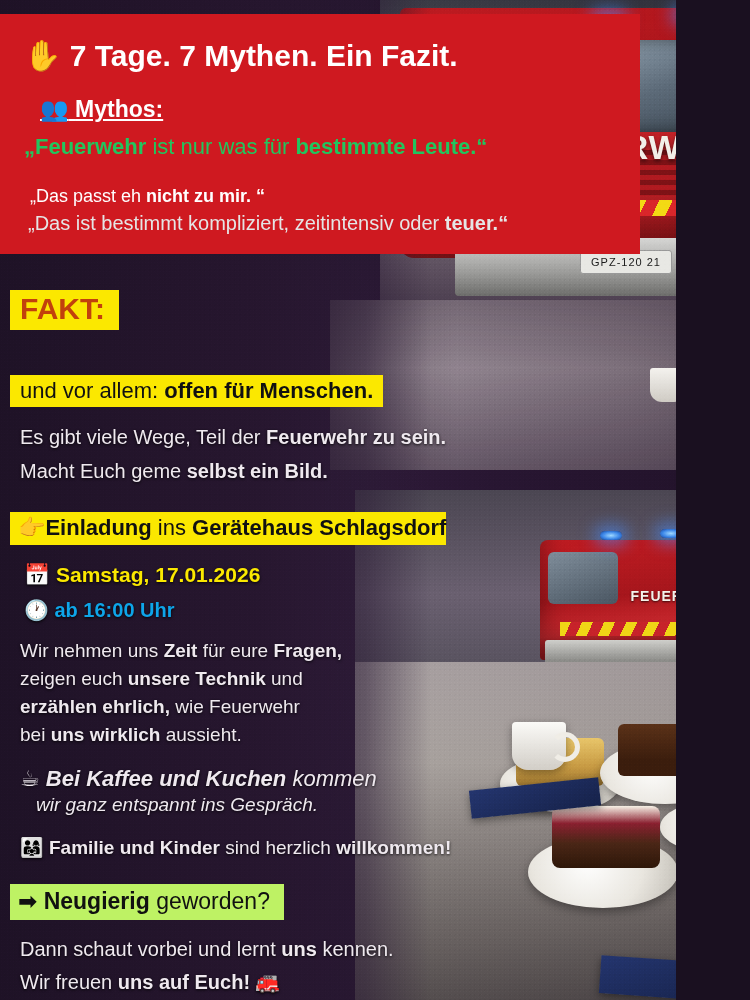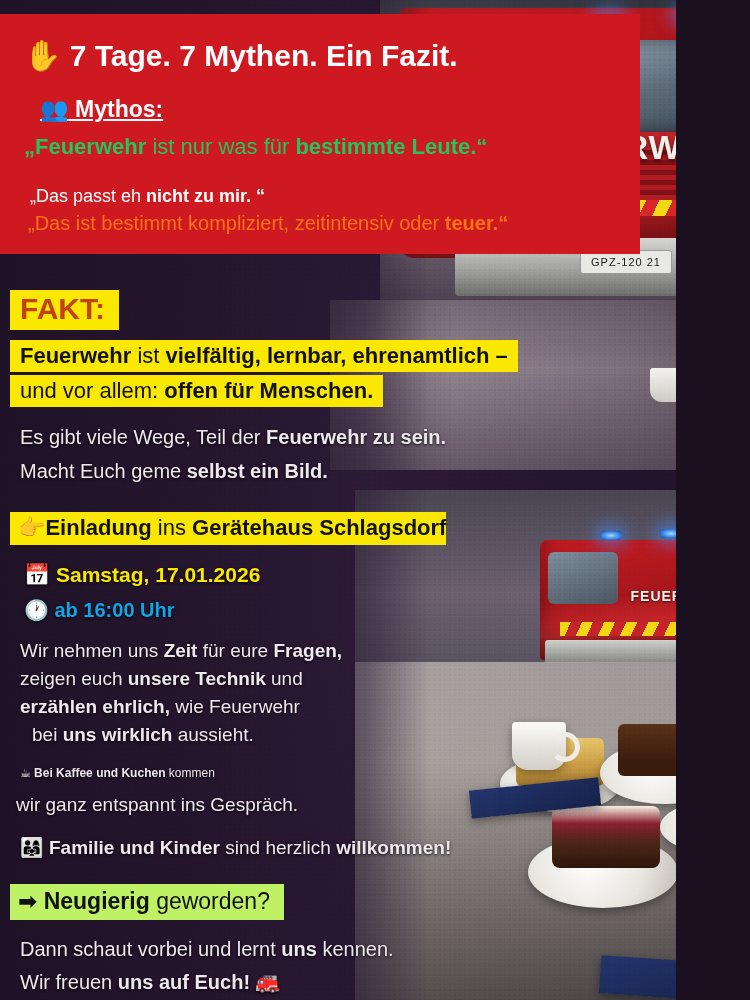--- a/index.html
+++ b/index.html
@@ -225,21 +225,21 @@
   .q1 {
     position: absolute; left: 24px; top: 134px;
     font-size: 22px; color: #22c55e;
   }
   .q2 {
     position: absolute; left: 30px; top: 178px;
     font-size: 18px; color: #fff; margin-top: 8px;
   }
   .q3 {
     position: absolute; left: 28px; top: 212px;
-    font-size: 20px; color: #f97316;
+    font-size: 20px; color: #e5e5e5;
   }
   .b { font-weight: bold; }
   .n { font-weight: normal; }
 
   .fakt {
     position: absolute; left: 10px; top: 290px;
     padding: 2px 14px 4px 10px;
     background: #fbe800; color: #c2410c;
     font-size: 30px; font-weight: bold;
   }
@@ -274,23 +274,23 @@
     text-shadow: 0 1px 3px rgba(0,0,0,0.9);
   }
   .uhrzeit {
     position: absolute; left: 24px; top: 598px;
     font-size: 20px; font-weight: bold; color: #0ea5e9;
     text-shadow: 0 1px 3px rgba(0,0,0,0.9);
   }
   .p-zeit1 { position: absolute; left: 20px; top: 640px; font-size: 19px; }
   .p-zeit2 { position: absolute; left: 20px; top: 668px; font-size: 19px; }
   .p-zeit3 { position: absolute; left: 20px; top: 696px; font-size: 19px; }
-  .p-zeit4 { position: absolute; left: 20px; top: 724px; font-size: 19px; margin-left: 12px; }
-  .p-kaffee1 { position: absolute; left: 20px; top: 766px; font-size: 12px; }
-  .p-kaffee2 { position: absolute; left: 16px; top: 794px; font-size: 19px; }
+  .p-zeit4 { position: absolute; left: 20px; top: 724px; font-size: 19px; }
+  .p-kaffee1 { position: absolute; left: 20px; top: 766px; font-size: 22px; font-style: italic; }
+  .p-kaffee2 { position: absolute; left: 36px; top: 794px; font-size: 19px; font-style: italic; }
   .p-familie { position: absolute; left: 20px; top: 836px; font-size: 19px; }
 
   .neugierig {
     position: absolute; left: 10px; top: 884px;
     padding: 4px 14px 5px 8px;
     background: #bef264; color: #111;
     font-size: 23px; font-weight: bold;
   }
   .p-end1 { position: absolute; left: 20px; top: 938px; font-size: 20px; }
   .p-end2 { position: absolute; left: 20px; top: 970px; font-size: 20px; }
@@ -370,23 +370,20 @@
     <div class="q2">
       <span class="n">„Das passt eh </span><span class="b">nicht zu mir. “</span>
     </div>
 
     <div class="q3">
       <span class="n">„Das ist bestimmt kompliziert, zeitintensiv oder </span><span class="b">teuer.“</span>
     </div>
 
     <div class="fakt">FAKT:</div>
 
-    <div class="fakt-line1">
-      <span class="b">Feuerwehr</span><span class="n"> ist </span><span class="b">vielfältig, lernbar, ehrenamtlich –</span>
-    </div>
     <div class="fakt-line2">
       <span class="n">und vor allem: </span><span class="b">offen für Menschen.</span>
     </div>
 
     <div class="p-wege plainlight">
       <span class="n">Es gibt viele Wege, Teil der </span><span class="b">Feuerwehr zu sein.</span>
     </div>
     <div class="p-bild plainlight">
       <span class="n">Macht Euch geme </span><span class="b">selbst ein Bild.</span>
     </div>

